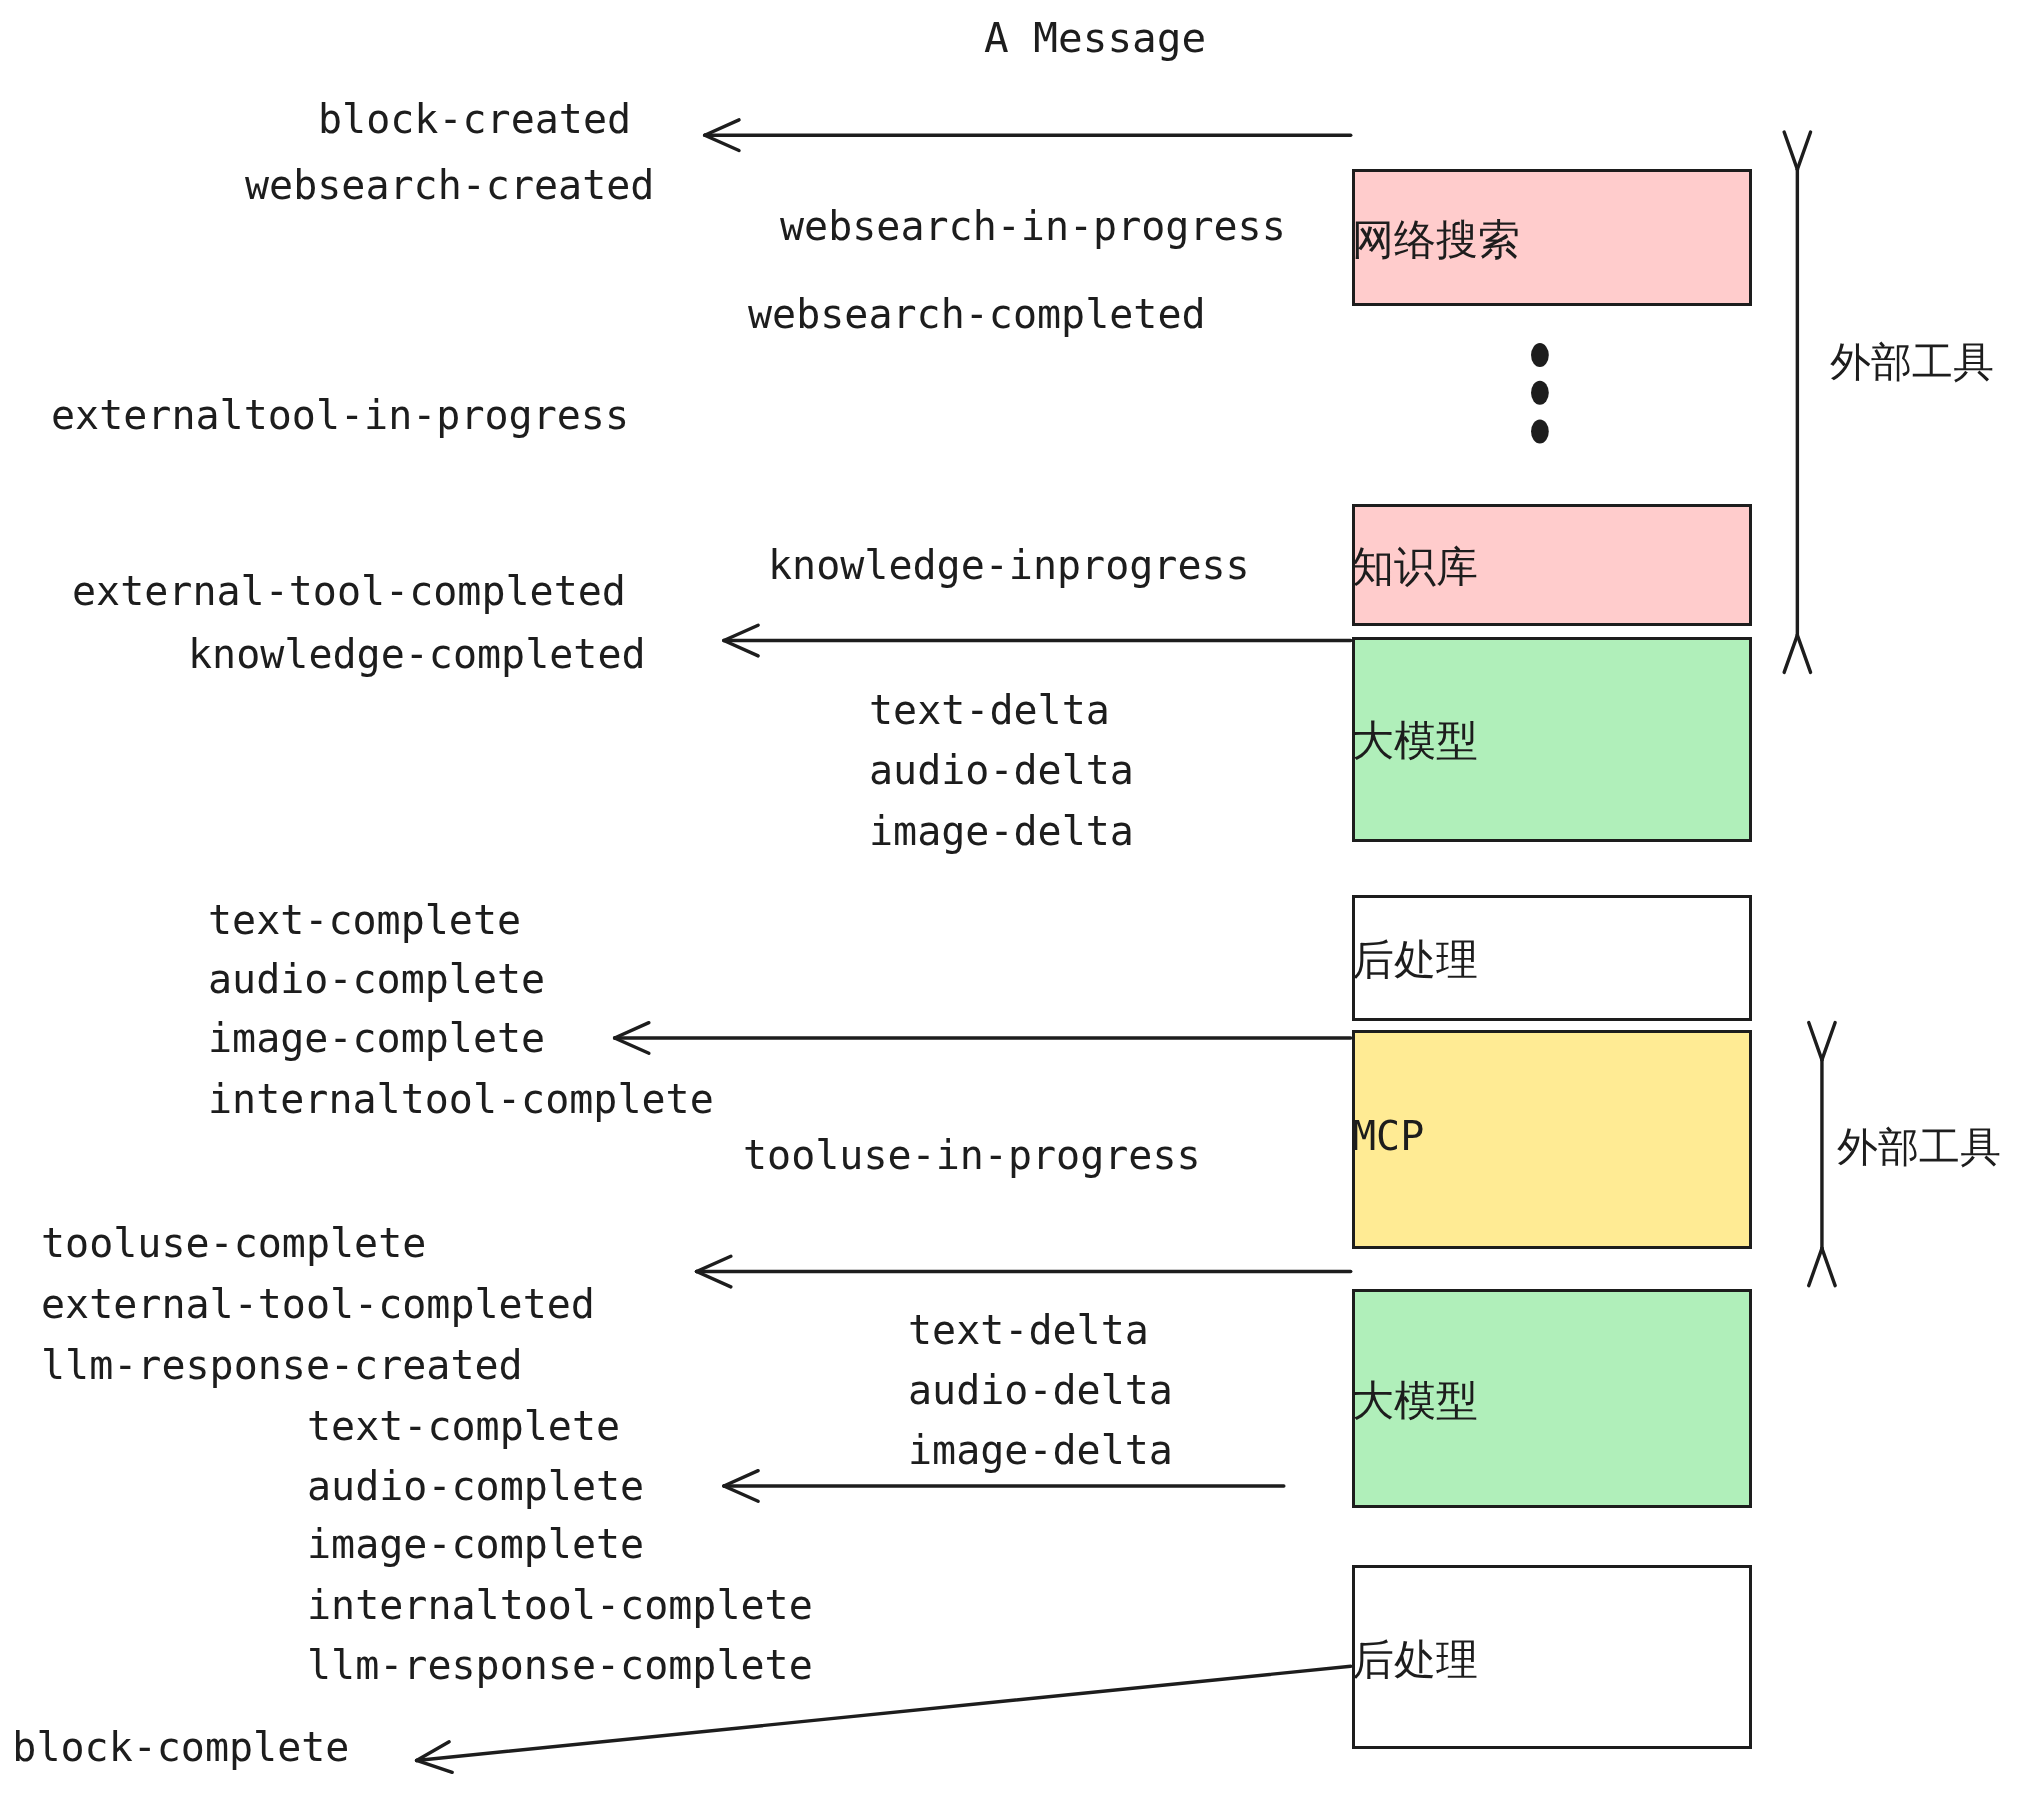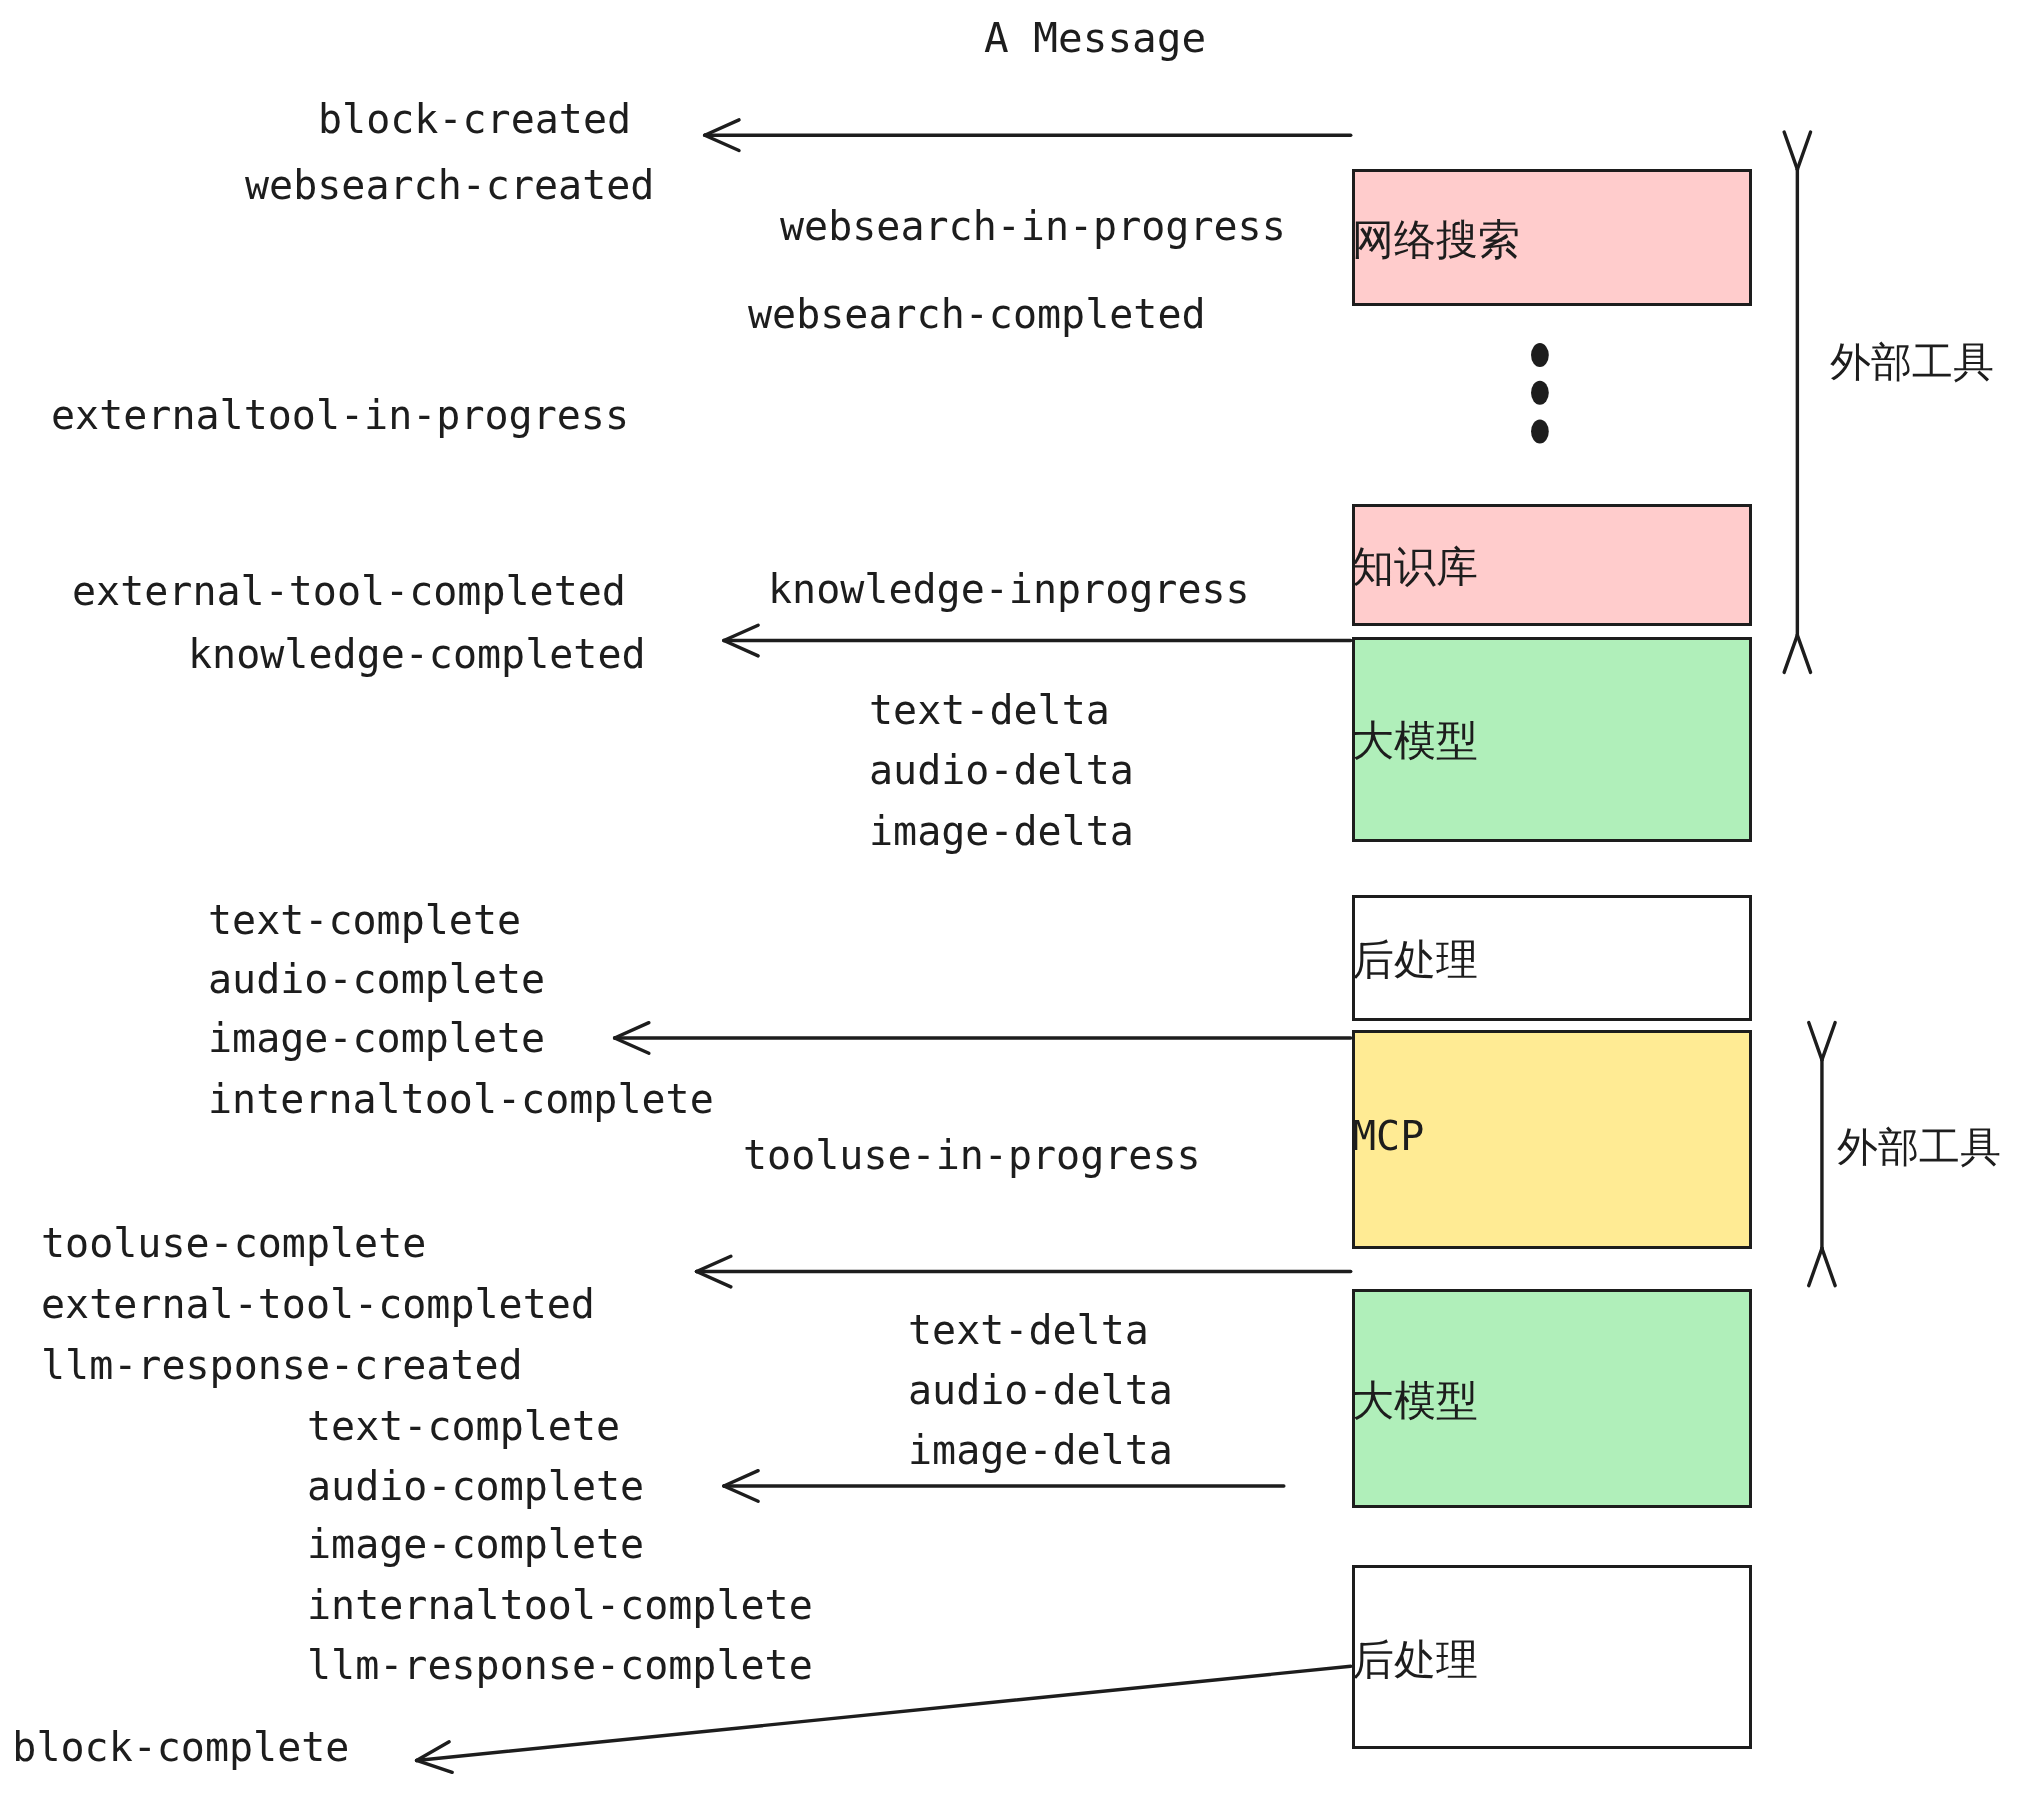--- a/index.html
+++ b/index.html
@@ -84,21 +84,21 @@
       <div style="position: absolute; left: 1352px; top: 1565px; width: 400px; height: 184px; background: rgb(255, 255, 255); border: 3.4px solid rgb(29, 29, 29); box-sizing: border-box;"></div>
       <div class="boxlabel" style="left: 1352px; top: 1632px; width: 400px;">后处理</div>
     </div>
 
   <div id="events-layer">
       <div class="evt" style="left: 318px; top: 99px;">block-created</div>
       <div class="evt" style="left: 245px; top: 165px; text-align: center;">websearch-created</div>
       <div class="evt" style="left: 748px; top: 206px; margin-left: 32px;">websearch-in-progress</div>
       <div class="evt" style="left: 748px; top: 294px;">websearch-completed</div>
       <div class="evt" style="left: 15px; top: 395px; margin-left: 36px;">externaltool-in-progress</div>
-      <div class="evt" style="left: 768px; top: 569px;">knowledge-inprogress</div>
+      <div class="evt" style="left: 768px; top: 545px;">knowledge-inprogress</div>
       <div class="evt" style="left: 72px; top: 571px;">external-tool-completed</div>
       <div class="evt" style="left: 188px; top: 634px;">knowledge-completed</div>
       <div class="evt" style="left: 869px; top: 690px;">text-delta</div>
       <div class="evt" style="left: 869px; top: 750px;">audio-delta</div>
       <div class="evt" style="left: 869px; top: 811px;">image-delta</div>
       <div class="evt" style="left: 208px; top: 900px;">text-complete</div>
       <div class="evt" style="left: 208px; top: 959px;">audio-complete</div>
       <div class="evt" style="left: 208px; top: 1018px;">image-complete</div>
       <div class="evt" style="left: 208px; top: 1079px;">internaltool-complete</div>
       <div class="evt" style="left: 743px; top: 1135px;">tooluse-in-progress</div>

